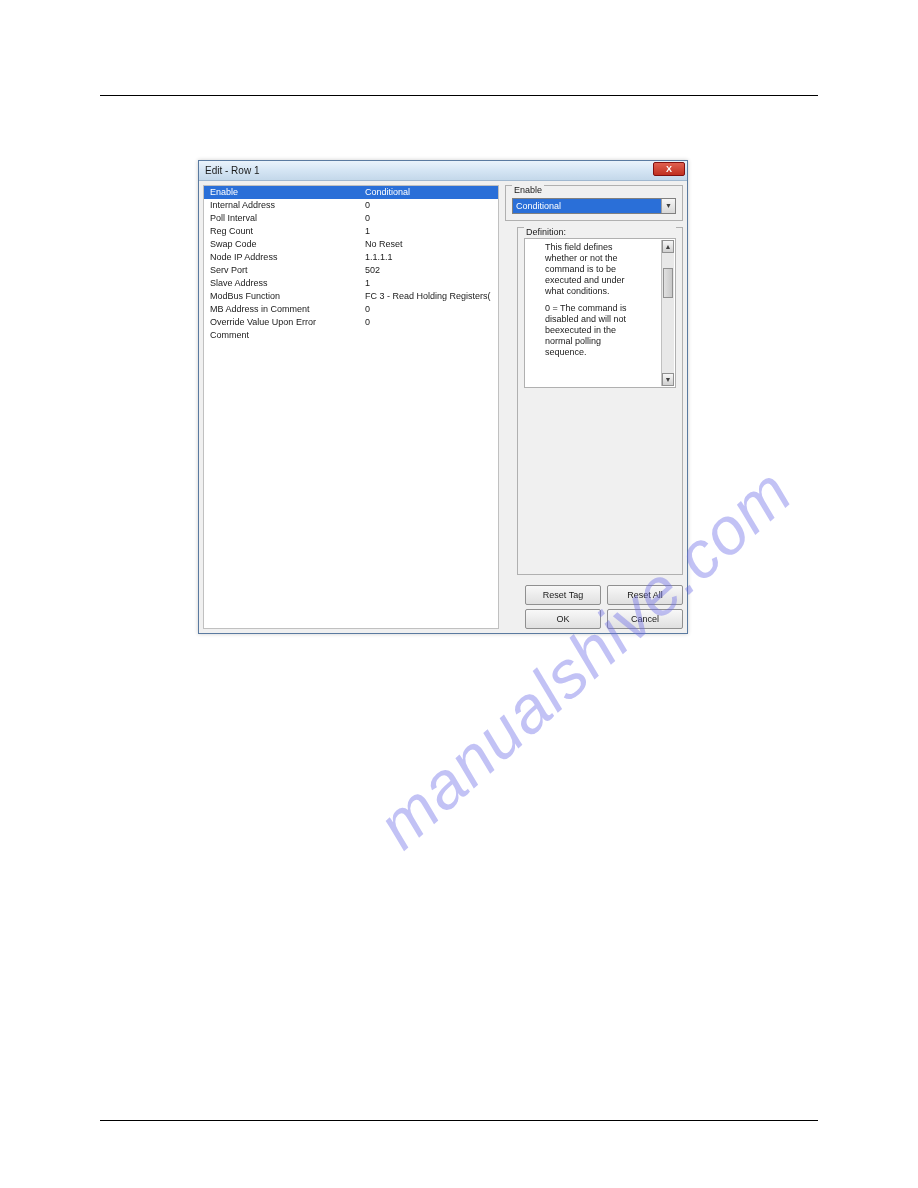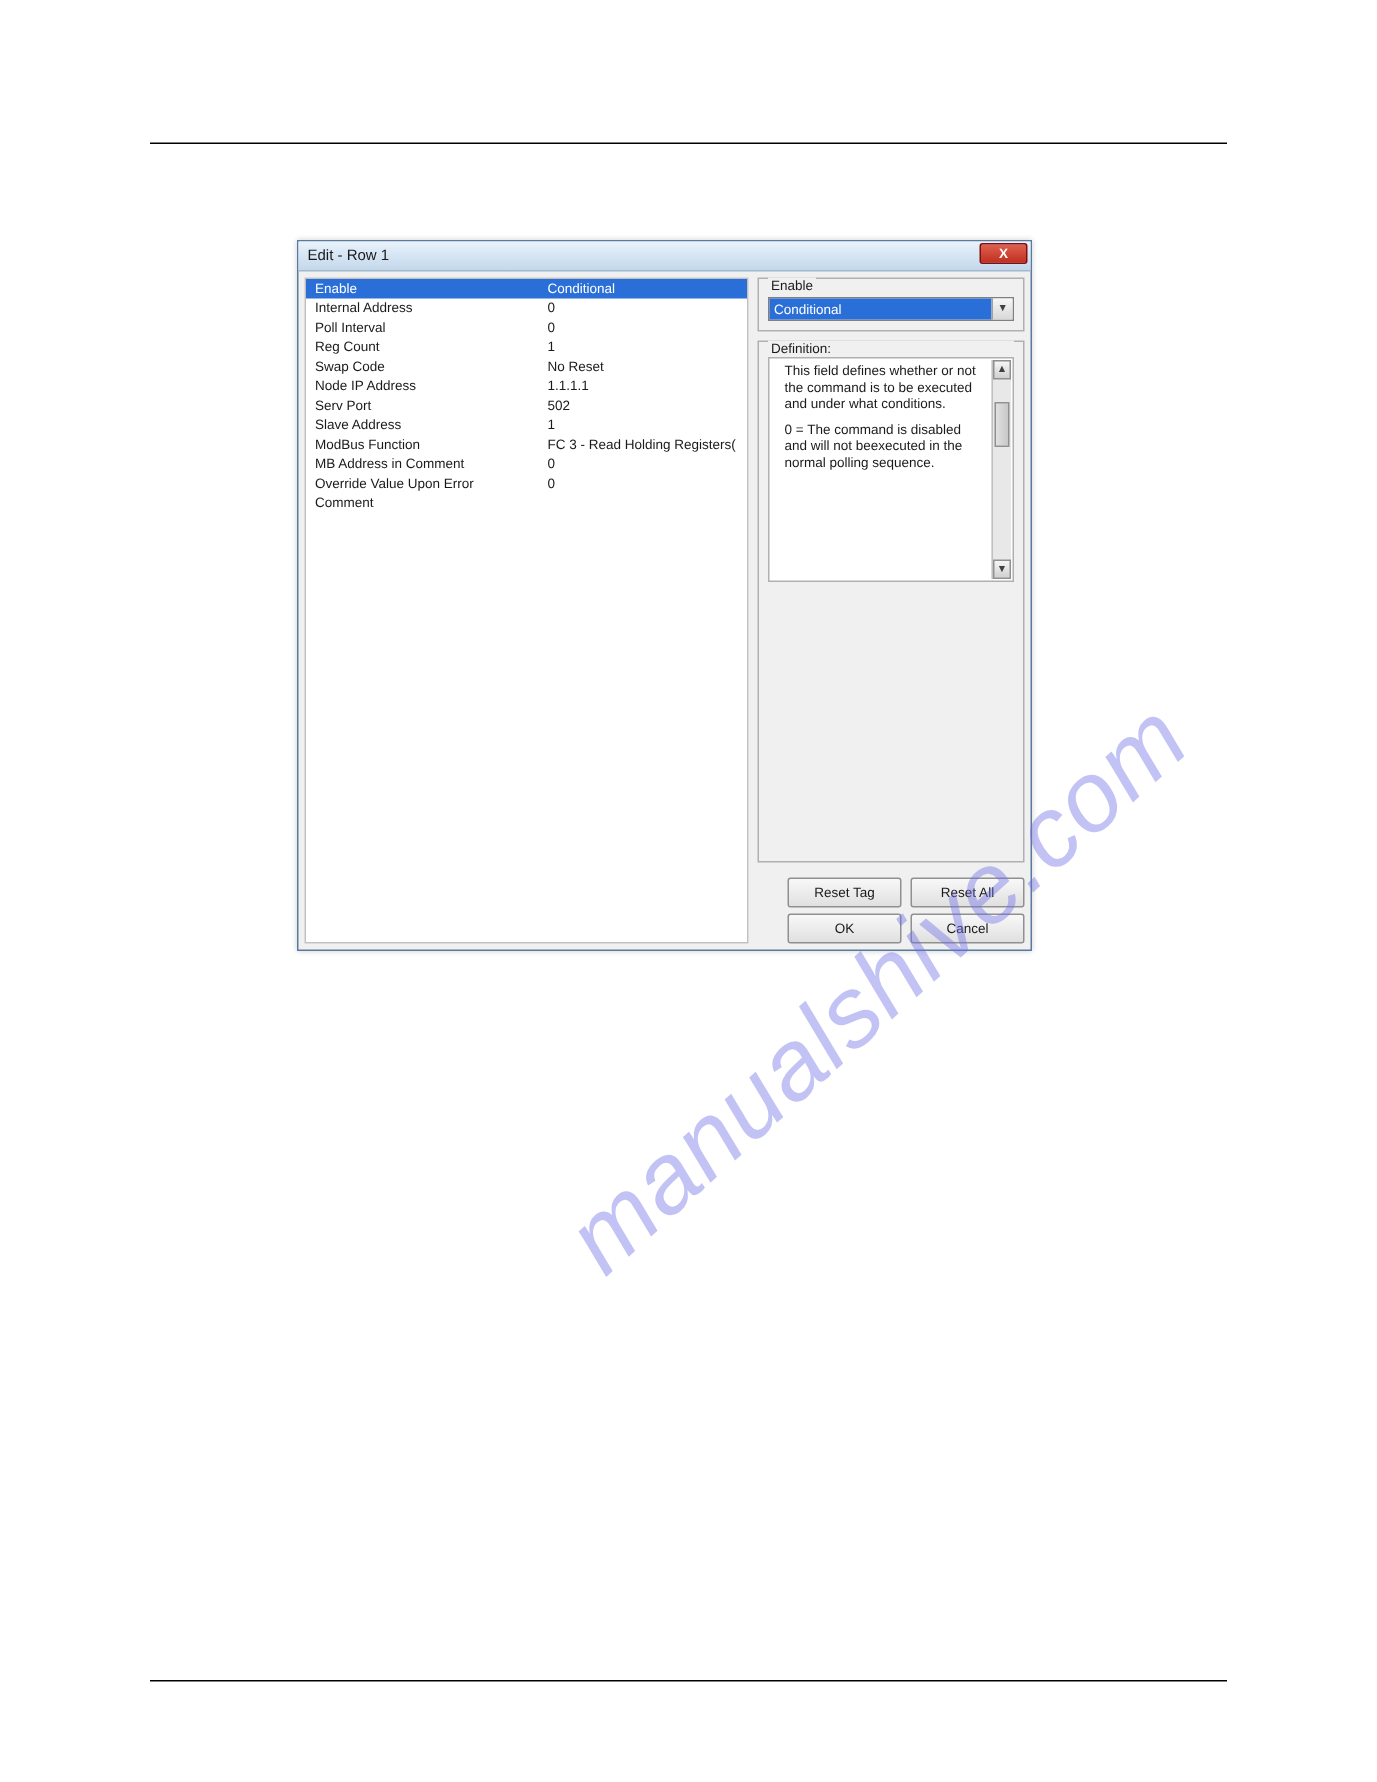--- a/index.html
+++ b/index.html
@@ -138,21 +138,21 @@
     font-size: 7px;
     line-height: 14px;
     color: #404040;
   }
   .def-group { flex: 1; display: flex; flex-direction: column; }
   .def-box {
     background: #ffffff;
     border: 1px solid #b0b0b0;
     font-size: 9px;
     color: #1a1a1a;
-    padding: 3px 10px;
+    padding: 3px 20px;
     height: 150px;
     position: relative;
   }
   .def-scroll {
     position: absolute;
     right: 1px;
     top: 1px;
     bottom: 1px;
     width: 13px;
     background: #e8e8e8;
@@ -280,21 +280,21 @@
     <div class="right-pane">
 
       <div class="group">
         <span class="group-label">Enable</span>
         <div class="combo">
           <div class="combo-sel">Conditional</div>
           <div class="combo-arrow">▼</div>
         </div>
       </div>
 
-      <div class="group def-group" style="padding-bottom:3px;">
+      <div class="group def-group" style="padding-bottom:3px;margin-left:12px;">
         <span class="group-label">Definition:</span>
         <div class="def-box">
           <div class="def-text">
             <p>This field defines whether or not the command is to be executed and under what conditions.</p>
             <p>0 = The command is disabled and will not beexecuted in the normal polling sequence.</p>
           </div>
           <div class="def-scroll">
             <div class="def-scroll-btn">▲</div>
             <div class="def-scroll-thumb"></div>
             <div class="def-scroll-btn" style="position:absolute;bottom:0;left:0;right:0;">▼</div>

